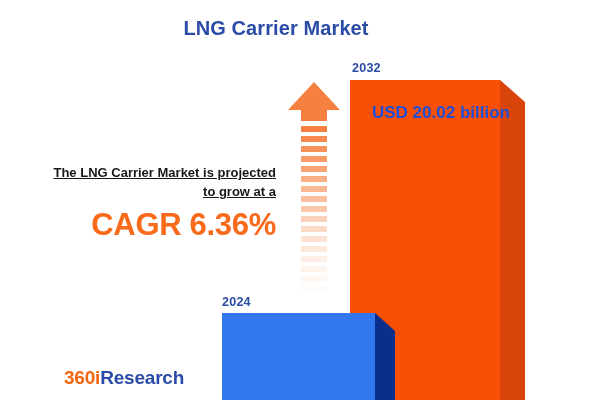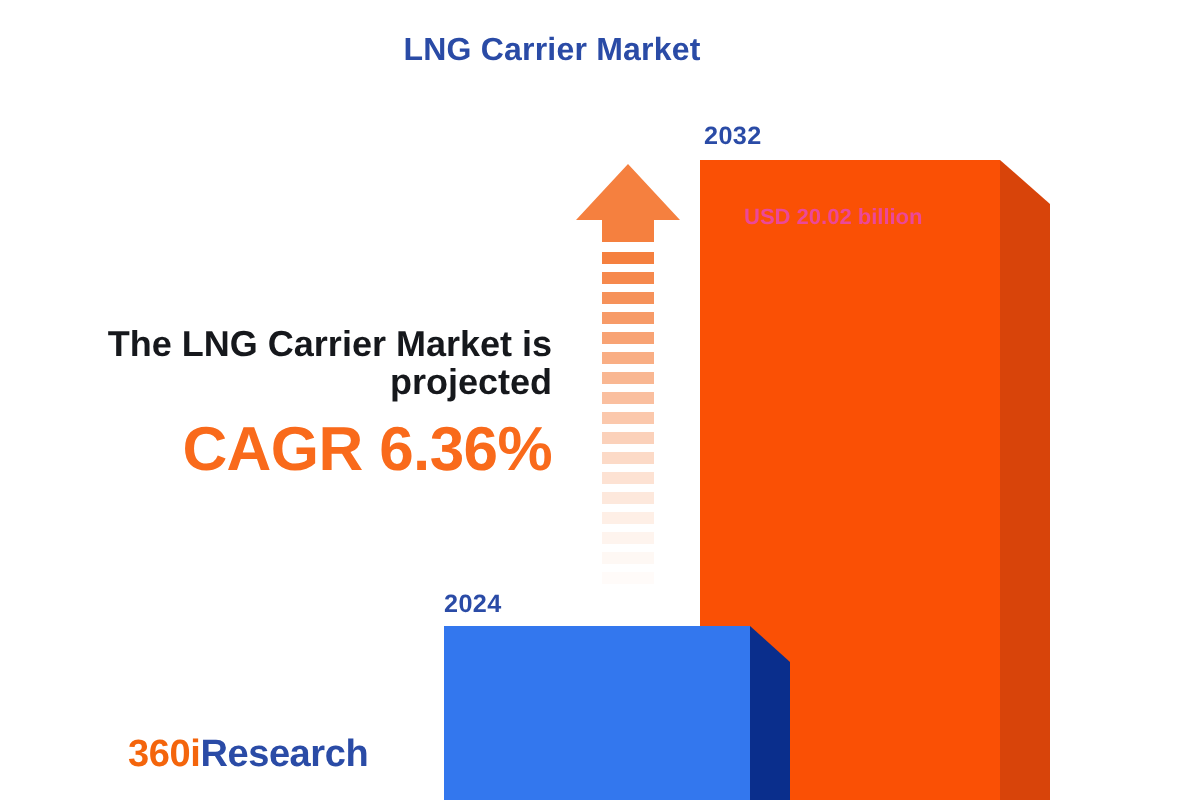--- a/index.html
+++ b/index.html
@@ -21,39 +21,40 @@
     overflow: hidden;
   }
 
   
   #chart-title {
     position: absolute;
     left: 0;
     top: 17px;
     width: 552px;
     text-align: center;
-    font-size: 16px;
+    font-size: 20px;
     font-weight: bold;
     letter-spacing: 0.1px;
     color: #2A4BA6;
   }
 
   
   #cagr-block {
     position: absolute;
     left: 14px;
     top: 163px;
     width: 262px;
     text-align: right;
   }
   #cagr-lead {
-    font-size: 18px;
+    font-size: 13px;
     font-weight: bold;
     line-height: 19px;
     color: #16181c;
+    text-decoration: underline;
   }
   #cagr-value {
     margin-top: 7px;
     font-size: 31px;
     font-weight: bold;
     letter-spacing: -0.3px;
     color: #F96A1B;
     line-height: 34px;
   }
 
@@ -89,22 +90,22 @@
     left: 0;
     top: 0;
     box-sizing: border-box;
   }
   .bar-side {
     position: absolute;
     top: 0;
   }
   .bar-value {
     position: absolute;
-    color: #ec4899;
-    font-size: 11px;
+    color: #1d4ed8;
+    font-size: 17px;
     font-weight: bold;
     white-space: nowrap;
   }
   .bar-year {
     position: absolute;
     color: #2A4BA6;
     font-size: 12.6px;
     font-weight: bold;
     letter-spacing: 0.2px;
   }
@@ -146,20 +147,21 @@
 </head>
 <body>
 
 <div id="canvas">
 
   <div id="chart-title">LNG Carrier Market</div>
 
   <div id="cagr-block">
     <div id="cagr-lead">
       <span>The LNG Carrier Market is projected</span><br>
+      <span>to grow at a</span>
     </div>
     <div id="cagr-value">CAGR 6.36%</div>
   </div>
 
   <div id="growth-arrow">
     <svg width="56" height="220" viewBox="0 0 56 220" xmlns="http://www.w3.org/2000/svg">
 
       <path d="M28 2 L54 30 L41 30 L41 41 L15 41 L15 30 L2 30 Z" fill="#F5803F"></path>
 
       <g>

